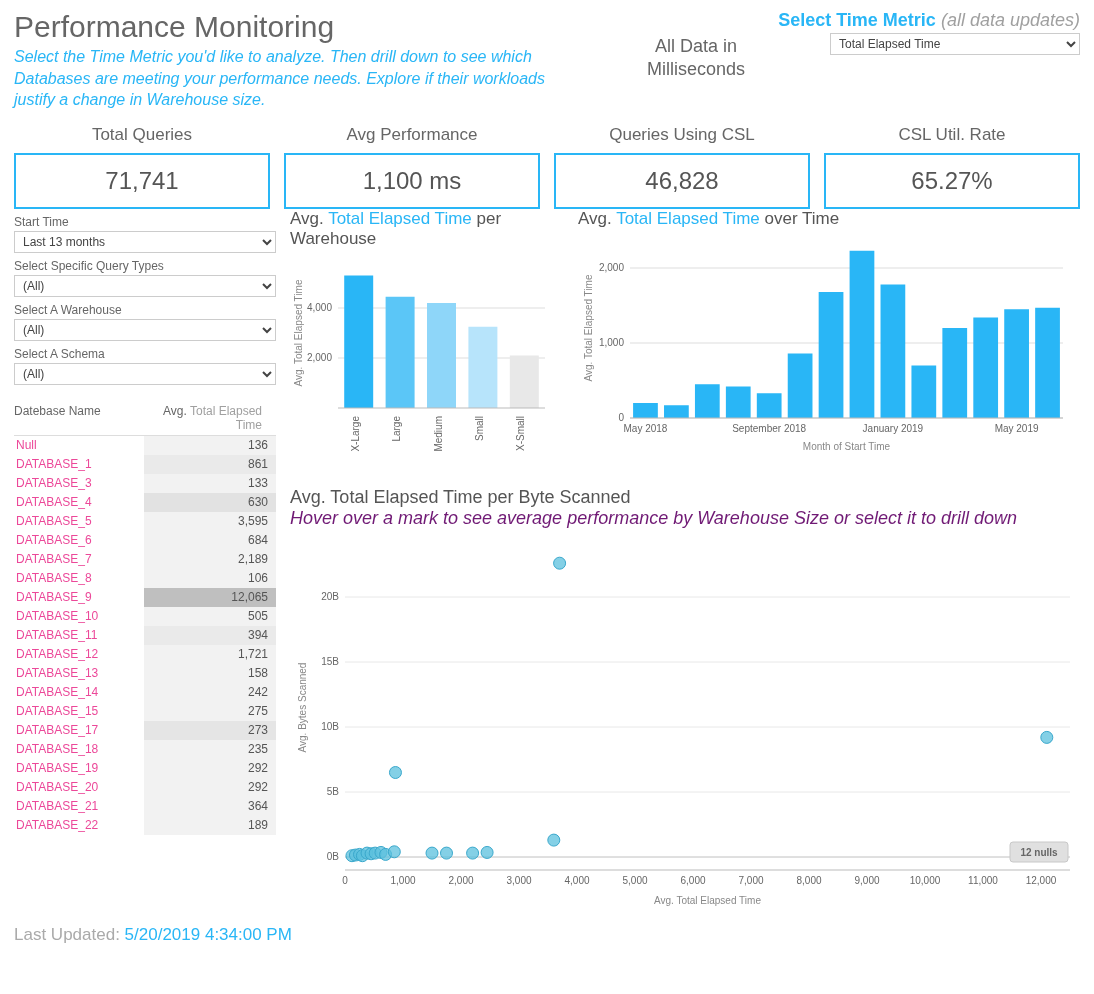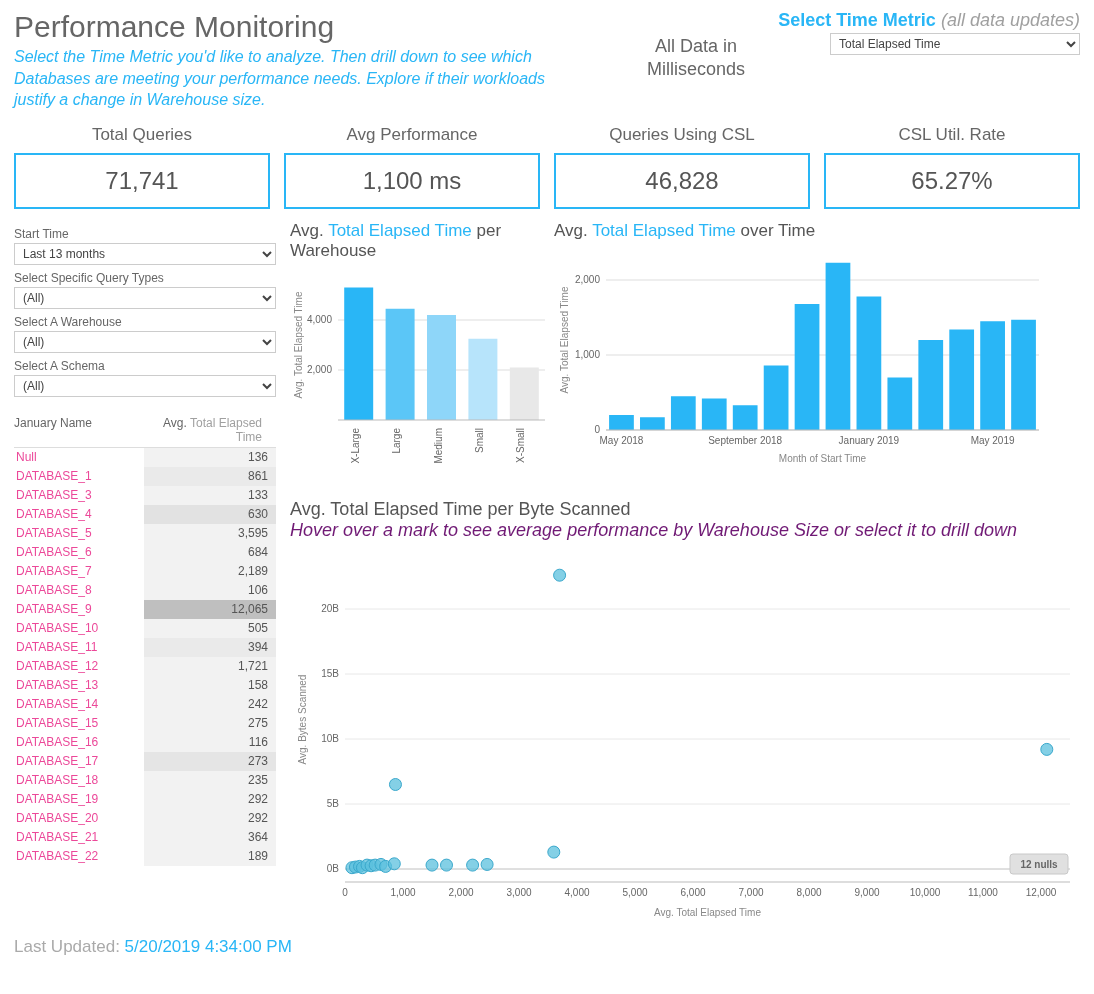--- a/index.html
+++ b/index.html
@@ -14,37 +14,37 @@
 .sel-label{font-size:18px}
 .sel-label .accent{font-weight:600}
 select,.dd{width:250px;font-size:12px;padding:2px 4px;border:1px solid #ccc;background:#fff;color:#444}
 .top-right select{width:250px;margin-top:2px}
 .units{font-size:18px;color:#666;text-align:center;margin-left:40px;line-height:1.25}
 .top-mid{flex:1;display:flex;justify-content:center;align-items:center;padding-top:25px}
 .kpis{display:flex;gap:14px;margin-top:14px}
 .kpi{flex:1;text-align:center}
 .kpi-title{font-size:17px;color:#666;margin-bottom:8px;font-weight:400}
 .kpi-box{border:2px solid #29b6f6;padding:12px 8px;font-size:24px;color:#555}
-.row2{display:flex;margin-top:12px;gap:14px}
+.row2{display:flex;gap:14px}
 .filters{width:270px}
 .flabel{font-size:12px;color:#666;margin-top:6px;margin-bottom:2px}
 .dd,.filters select{width:100%}
 .table-wrap{margin-top:16px}
 .thead{display:flex;font-size:12px;color:#666;border-bottom:1px solid #ddd;padding:3px 0}
 .thead .c1{width:130px}
 .thead .c2{flex:1;text-align:right;padding-right:14px}
 .tbody{height:455px;overflow-y:scroll;border-right:0}
 .tbody::-webkit-scrollbar{width:14px}
 .tbody::-webkit-scrollbar-thumb{background:#c8c8c8}
 .tbody::-webkit-scrollbar-track{background:#f0f0f0}
 .trow{display:flex;font-size:12px;height:19px;line-height:19px}
 .trow .c1{width:130px;padding-left:2px;color:#ec4899}
 .trow .c2{flex:1;text-align:right;padding-right:8px;background:#f2f2f2;color:#555}
 .main-charts{flex:1}
-.charts-top{display:flex;gap:4px}
+.charts-top{display:flex;gap:28px}
 .ct-left{width:260px}
 .ct-right{flex:1}
 .ctitle{font-size:17px;color:#555;font-weight:400;margin-bottom:4px}
 svg text{fill:#666;font-size:10px;font-family:Arial}
 .axis-label{font-size:10px;fill:#888}
 .scatter-title{font-size:18px;color:#555;margin-top:20px}
 .scatter-sub{font-size:18px;color:#701a75;font-style:italic;margin-bottom:6px}
 .footer{font-size:17px;color:#aaa;margin-top:6px}
 .footer .ts{color:#29b6f6}
 .nulls-badge{fill:#e0e0e0;stroke:#c8c8c8}
@@ -99,21 +99,21 @@
     <select><option>Last 13 months</option></select>
     <div class="flabel">Select Specific Query Types</div>
     <select><option>(All)</option></select>
     <div class="flabel">Select A Warehouse</div>
     <select><option>(All)</option></select>
     <div class="flabel">Select A Schema</div>
     <select><option>(All)</option></select>
 
     <div class="table-wrap">
       <div class="thead">
-        <div class="c1">January Name</div>
+        <div class="c1">Datebase Name</div>
         <div class="c2">
           <span>Avg. </span><span class="light">Total Elapsed Time</span>
         </div>
       </div>
       <div class="tbody" id="tbody">
           <div class="trow">
             <div class="c1">Null</div>
             <div class="c2" style="background:#f2f2f2">136</div>
           </div>
           <div class="trow">
@@ -164,24 +164,20 @@
             <div class="c1">DATABASE_13</div>
             <div class="c2" style="background:#f2f2f2">158</div>
           </div>
           <div class="trow">
             <div class="c1">DATABASE_14</div>
             <div class="c2" style="background:#f2f2f2">242</div>
           </div>
           <div class="trow">
             <div class="c1">DATABASE_15</div>
             <div class="c2" style="background:#f2f2f2">275</div>
-          </div>
-          <div class="trow">
-            <div class="c1">DATABASE_16</div>
-            <div class="c2" style="background:#f2f2f2">116</div>
           </div>
           <div class="trow">
             <div class="c1">DATABASE_17</div>
             <div class="c2" style="background:#e5e5e5">273</div>
           </div>
           <div class="trow">
             <div class="c1">DATABASE_18</div>
             <div class="c2" style="background:#f2f2f2">235</div>
           </div>
           <div class="trow">

